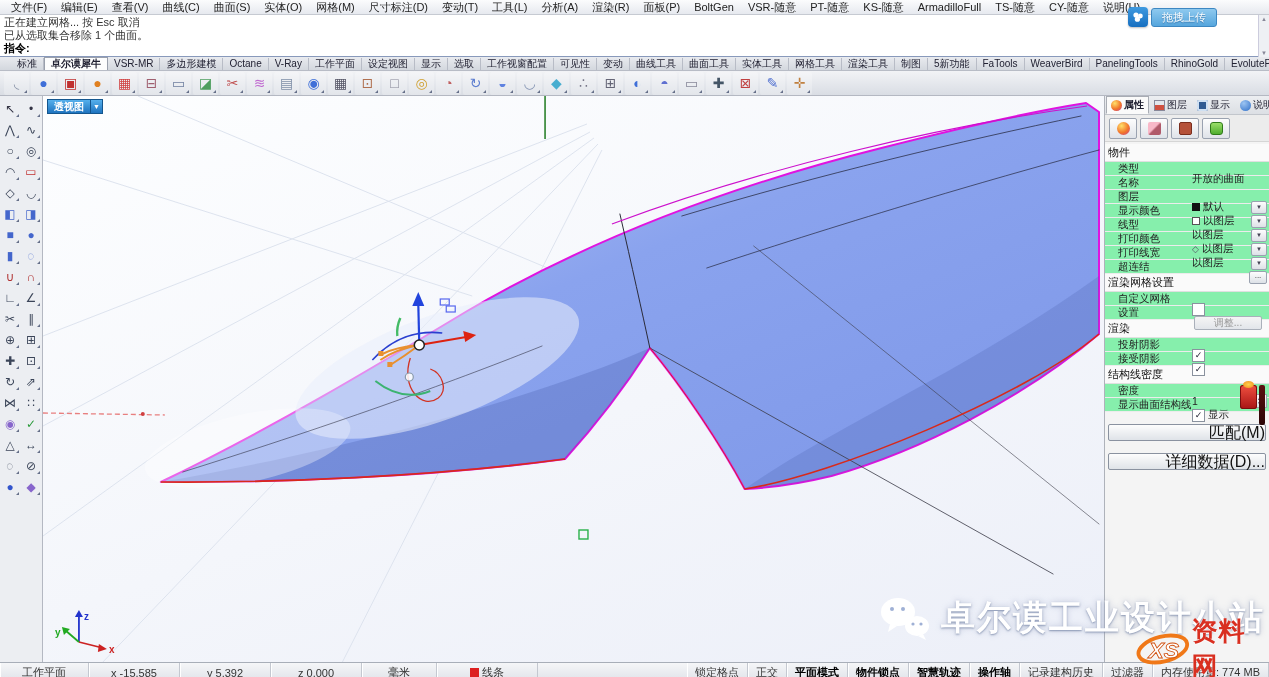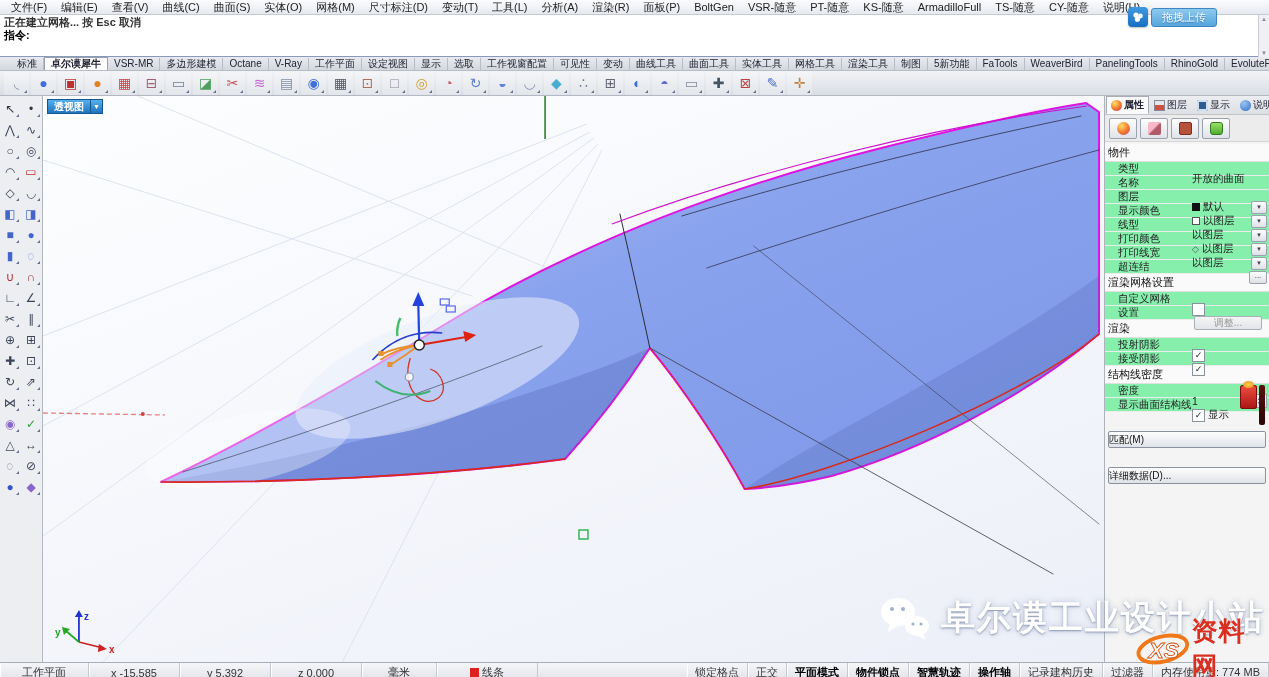--- a/index.html
+++ b/index.html
@@ -6,21 +6,21 @@
     font-family:"Liberation Sans","DejaVu Sans",sans-serif;background:#e8eaee;}
   .app{position:relative;width:1269px;height:676px;background:#e8eaee;font-size:11px;color:#222;}
 
   
   #menubar{height:14px;display:flex;align-items:center;background:linear-gradient(#fbfcfd,#e6e9ef);
     border-bottom:1px solid #c6cad2;padding-left:4px;}
   .menu-item{padding:0 7px;font-size:11px;line-height:13px;color:#222;cursor:default;white-space:nowrap;}
 
   
   #cmdarea{height:40px;background:#fff;border-bottom:1px solid #8899bb;position:relative;padding:1px 14px 0 4px;}
-  .cmdline{font-size:11px;line-height:13px;color:#333;white-space:pre;font-weight:bold;}
+  .cmdline{font-size:11px;line-height:13px;color:#333;white-space:pre;}
   .cmdprompt{font-size:11px;line-height:13px;color:#000;font-weight:bold;}
   .cmdscroll{position:absolute;right:0;top:0;width:10px;height:40px;background:#eef0f4;border-left:1px solid #ccd;
     font-size:6px;color:#889;display:flex;flex-direction:column;justify-content:space-between;align-items:center;padding:1px 0;}
 
   
   #uploadbtn{position:absolute;left:1128px;top:7px;display:flex;align-items:center;z-index:70;cursor:pointer;}
   #uploadbtn .ubicon{width:20px;height:20px;border-radius:4px;background:linear-gradient(#3f9ae0,#176fc0);
     display:flex;align-items:center;justify-content:center;box-shadow:0 1px 2px rgba(0,0,0,.25);}
   #uploadbtn .ubtext{margin-left:3px;background:linear-gradient(#8ec9ef,#56a6dd);border:1px solid #3c87c2;color:#fff;
     font-size:11px;padding:1px 10px;border-radius:3px;text-shadow:0 1px 1px rgba(0,60,120,.5);}
@@ -83,22 +83,22 @@
   .pellip{width:16px;height:11px;margin-left:auto;margin-right:2px;border:1px solid #9aa2b0;border-radius:2px;
     background:linear-gradient(#fdfdfd,#dde1e7);font-size:8px;line-height:8px;text-align:center;cursor:pointer;}
   .pcheck{width:11px;height:11px;border:1px solid #8a929e;background:#fff;font-size:9px;line-height:10px;text-align:center;color:#223;cursor:pointer;}
   .pspin{width:13px;height:12px;margin-left:auto;margin-right:2px;border:1px solid #9aa2b0;background:linear-gradient(#fdfdfd,#dde1e7);
     font-size:5px;color:#446;display:flex;flex-direction:column;align-items:center;justify-content:center;line-height:5px;cursor:pointer;}
   .pbtn-inline{margin-left:2px;min-width:66px;height:12px;border:1px solid #aab0ba;border-radius:2px;color:#999;
     background:linear-gradient(#f5f5f5,#e2e5ea);font-size:10px;line-height:12px;text-align:center;cursor:pointer;}
   .swatch-sq-black{width:8px;height:8px;background:#111;display:inline-block;}
   .swatch-sq-white{width:8px;height:8px;background:#fff;border:1px solid #555;display:inline-block;box-sizing:border-box;}
   .swatch-diamond{font-size:9px;color:#556;line-height:9px;}
-  .bigbtn{margin:19px 3px 0 3px;height:15px;border:1px solid #8a92a0;border-radius:2px;
-    background:linear-gradient(#fdfdfd,#dfe3e8);font-size:10px;line-height:15px;text-align:left;color:#111;cursor:pointer;}
+  .bigbtn{margin:12px 3px 0 3px;height:15px;border:1px solid #8a92a0;border-radius:2px;
+    background:linear-gradient(#fdfdfd,#dfe3e8);font-size:16px;line-height:15px;text-align:right;color:#111;cursor:pointer;}
 
   
   #statusbar{height:19px;background:linear-gradient(#f5f6f8,#dfe2e8);border-top:1px solid #a8aeb8;
     display:flex;align-items:center;font-size:11px;color:#333;}
   .scell{display:flex;align-items:center;justify-content:center;gap:3px;height:19px;padding:0 8px;
     border-right:1px solid #c4c8d0;box-shadow:inset 1px 0 0 #fff;white-space:nowrap;cursor:default;}
   .scell.bold{font-weight:bold;color:#000;}
   .sflex{flex:1;height:19px;}
   .sswatch{width:9px;height:9px;display:inline-block;}
 
@@ -140,20 +140,21 @@
       <span class="menu-item">PT-随意</span>
       <span class="menu-item">KS-随意</span>
       <span class="menu-item">ArmadilloFull</span>
       <span class="menu-item">TS-随意</span>
       <span class="menu-item">CY-随意</span>
       <span class="menu-item">说明(H)</span>
     </div>
 
   <div id="cmdarea">
     <div class="cmdline">正在建立网格... 按 Esc 取消</div>
+    <div class="cmdline">已从选取集合移除 1 个曲面。</div>
     <div class="cmdprompt">指令:</div>
     <div class="cmdscroll">
         <span>▲</span>
         <span>▼</span>
       </div>
   </div>
 
   <div id="uploadbtn">
     <span class="ubicon">
       <svg width="14" height="14" viewBox="0 0 14 14">

